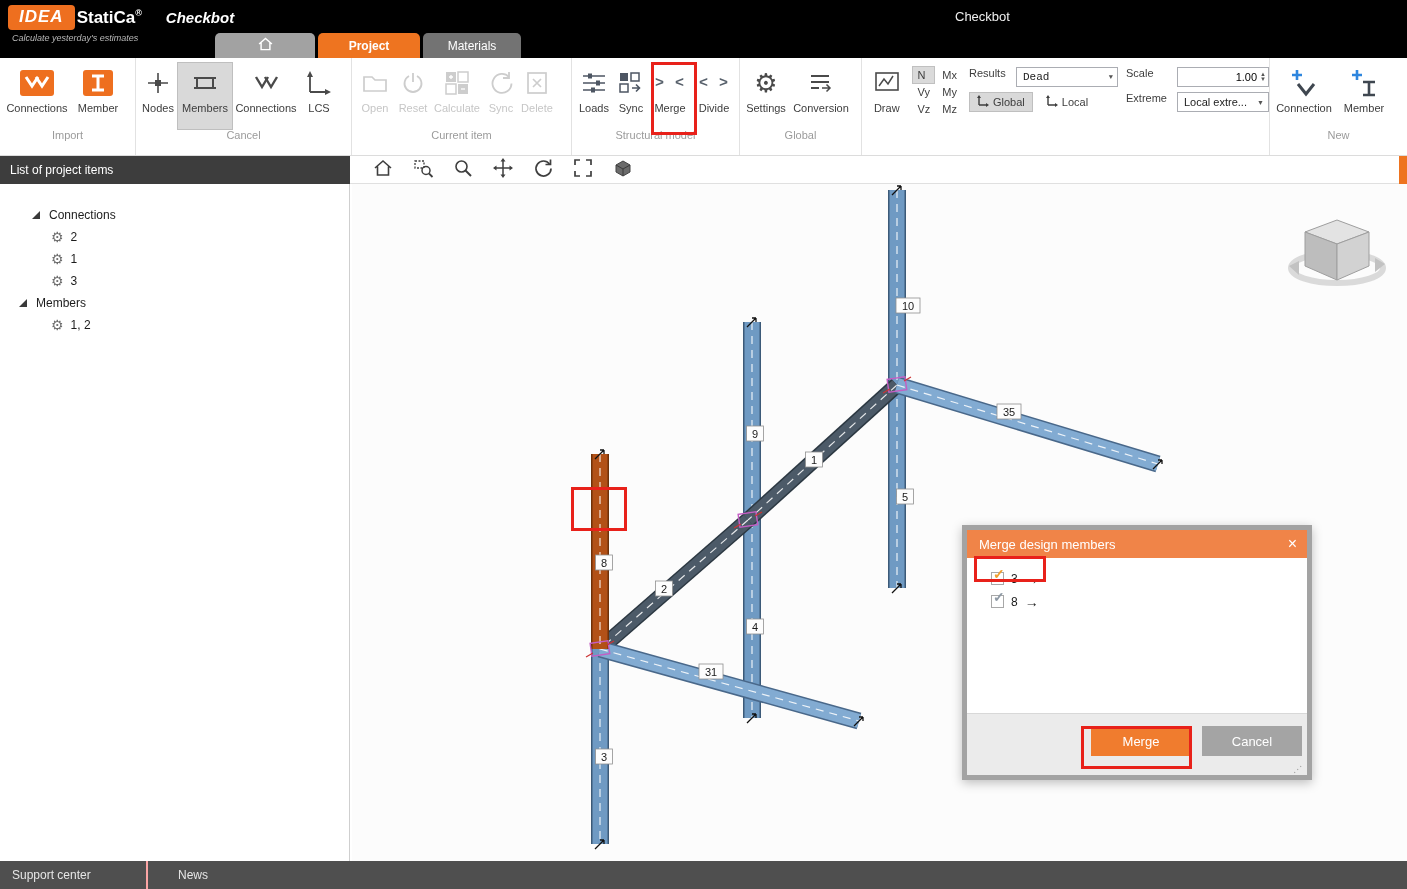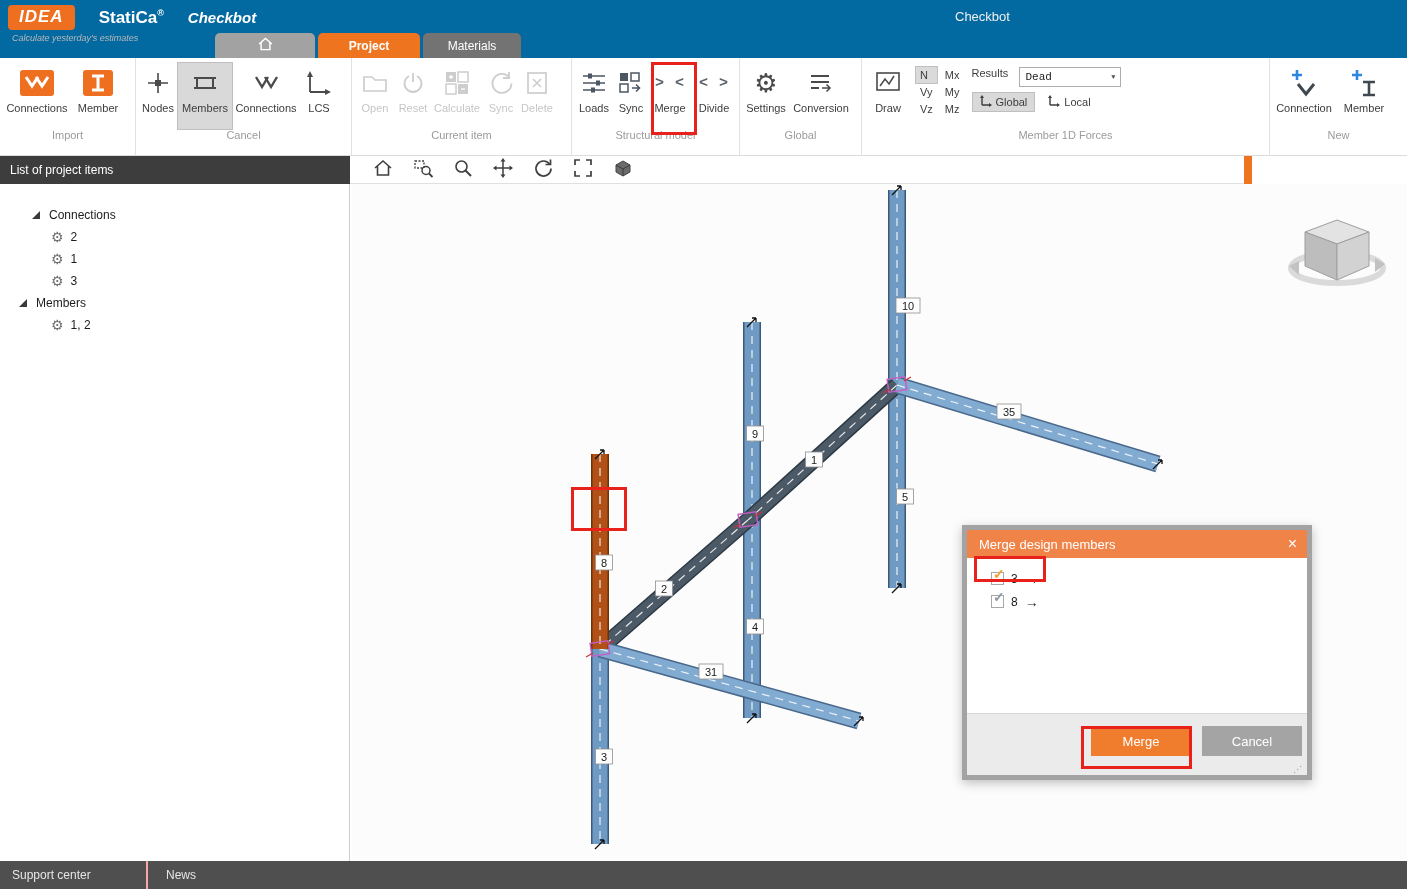--- a/index.html
+++ b/index.html
@@ -1,23 +1,23 @@
 <!DOCTYPE html>
 <html><head>
 <meta charset="utf-8">
 <style>
   * { margin:0; padding:0; box-sizing:border-box; }
   html,body { width:1407px; height:889px; }
   body { position:relative; overflow:hidden; background:#fff; font-family:"Liberation Sans",sans-serif; }
 
   
-  .titlebar { position:absolute; left:0; top:0; width:1407px; height:58px; background:#0369a1; color:#fff; z-index:5; }
+  .titlebar { position:absolute; left:0; top:0; width:1407px; height:58px; background:#000000; color:#fff; z-index:5; }
   .brand { position:absolute; left:8px; top:5px; display:flex; align-items:center; }
   .idea-box { background:#ee6f1f; color:#fff; font-weight:bold; font-style:italic; font-size:17px; padding:2px 11px 3px; border-radius:4px; letter-spacing:1px; }
-  .statica { font-size:17px; font-weight:bold; margin-left:24px; }
+  .statica { font-size:17px; font-weight:bold; margin-left:2px; }
   .reg { font-size:9px; vertical-align:super; }
   .appname { font-style:italic; font-weight:bold; font-size:15px; margin-left:24px; }
   .tagline { position:absolute; left:12px; top:33px; font-size:9px; font-style:italic; color:#b9b9b9; }
   .wintitle { position:absolute; left:955px; top:9px; font-size:13px; color:#f0f0f0; }
 
   
   .tab { position:absolute; top:33px; height:25px; border-radius:5px 5px 0 0; display:flex; align-items:center; justify-content:center; font-size:12px; color:#fff; z-index:6; }
   .tab-home { left:215px; width:100px; background:#a2a2a2; }
   .tab-project { left:318px; width:102px; background:#ee7420; font-weight:600; }
   .tab-materials { left:423px; width:98px; background:#737373; }
@@ -52,21 +52,21 @@
   .flabel { font-size:11px; color:#3d3d3d; }
   .flabel.w44 { width:42px; } .flabel.w46 { width:46px; }
   .combo { border:1px solid #abadb3; background:#fff; height:20px; font-size:11px; color:#222; display:flex; align-items:center; padding:0 4px 0 6px; }
   .combo .caret { font-size:7px; color:#555; margin-left:auto; padding-left:6px; }
   .spin { border:1px solid #abadb3; background:#fff; height:20px; font-size:11px; display:flex; align-items:center; justify-content:flex-end; padding-right:2px; gap:3px; }
   .spin-arrows { display:flex; flex-direction:column; line-height:5px; font-size:6px; color:#555; }
   .fbtn { border:1px solid transparent; background:none; font-size:11px; color:#3d3d3d; height:20px; display:flex; align-items:center; gap:4px; padding:0 7px; font-family:inherit; }
   .fbtn.selected { background:#d9d9d9; border-color:#bfbfbf; }
 
   
-  .subheader { position:absolute; top:156px; left:0; width:1252px; height:28px; display:flex; z-index:3; }
+  .subheader { position:absolute; top:156px; left:0; width:1407px; height:28px; display:flex; z-index:3; }
   .panel-header { width:350px; background:#3d3d3d; color:#fff; font-size:12px; display:flex; align-items:center; padding-left:10px; }
   .vp-toolbar { flex:1; background:#fff; border-bottom:1px solid #e0e0e0; display:flex; align-items:center; gap:10px; padding-left:18px; }
   .vbtn { background:none; border:none; color:#3f3f3f; width:30px; height:26px; display:flex; align-items:center; justify-content:center; }
   .vp-modes { width:212px; background:#3d3d3d; display:flex; align-items:center; gap:18px; font-size:12px; padding-left:14px; color:#d4d4d4; }
   .mode.active { color:#fff; font-weight:bold; }
   .orange-strip { width:8px; background:#ee7420; }
 
   
   .left-panel { position:absolute; top:184px; left:0; width:350px; bottom:28px; background:#fff; border-right:1px solid #cfcfcf; }
   .tree { padding-top:20px; }
@@ -92,21 +92,21 @@
   .dlg-arrow { font-size:14px; font-weight:bold; color:#1a1a1a; }
   .dlg-footer { position:absolute; left:0; bottom:0; width:100%; height:62px; background:#ebebeb; border-top:1px solid #d8d8d8; }
   .dlg-btn { position:absolute; top:12px; width:100px; height:30px; border:none; color:#fff; font-size:13px; font-family:inherit; }
   .btn-merge { left:124px; background:#f07c2e; }
   .btn-cancel { left:235px; background:#a4a4a4; }
   .grip { position:absolute; right:3px; bottom:1px; font-size:10px; color:#9a9a9a; letter-spacing:1px; transform:rotate(-45deg); }
 
   
   .statusbar { position:absolute; left:0; bottom:0; width:1407px; height:28px; background:#4f4f4f; color:#e6e6e6; font-size:12px; display:flex; align-items:center; z-index:5; }
   .sb-cell1 { width:148px; height:100%; display:flex; align-items:center; padding-left:12px; border-right:2px solid #fca5a5; }
-  .sb-cell2 { padding-left:18px; }
+  .sb-cell2 { padding-left:30px; }
 
   
   .anno { position:absolute; border:3px solid #e8211a; z-index:50; pointer-events:none; }
 </style>
 </head>
 <body>
 
 <div class="titlebar">
   <div class="brand">
     <span class="idea-box">IDEA</span>
@@ -343,22 +343,40 @@
             </button>
             <button class="fbtn">
               <span><svg width="12" height="12" viewBox="0 0 12 12">
                   <path d="M2 10h7M2 10V3" fill="none" stroke="currentColor" stroke-width="1.4"></path>
                   <path d="M9 8v4l3-2zM0 3h4L2 0z" fill="currentColor"></path>
                 </svg></span>
               <span>Local</span>
             </button>
           </div>
         </div>
-      </div>
-      <div class="rgroup-label">Member 1D Forces</div>
+        <div class="fcolumn">
+          <div class="frow">
+            <span class="flabel w46">Scale</span>
+            <div class="spin" style="width: 92px;">
+              <span>1.00</span>
+              <div class="spin-arrows">
+                <span>▲</span>
+                <span>▼</span>
+              </div>
+            </div>
+          </div>
+          <div class="frow">
+            <span class="flabel w46">Extreme</span>
+            <div class="combo" style="width: 92px;">
+              <span>Local extre...</span>
+              <span class="caret">▼</span>
+            </div>
+          </div>
+        </div>
+      </div>
     </div>
     <div class="rgroup g-new">
       <div class="rgroup-items">
         <div class="ritem">
           <span class="ic">
             <svg width="30" height="28" viewBox="0 0 30 28">
               <path d="M3 6h10M8 1v10" stroke="#2e86de" stroke-width="2.6"></path>
               <path d="M9 15l8 10 8-10" fill="none" stroke="#3f4750" stroke-width="3"></path>
             </svg>
           </span>

